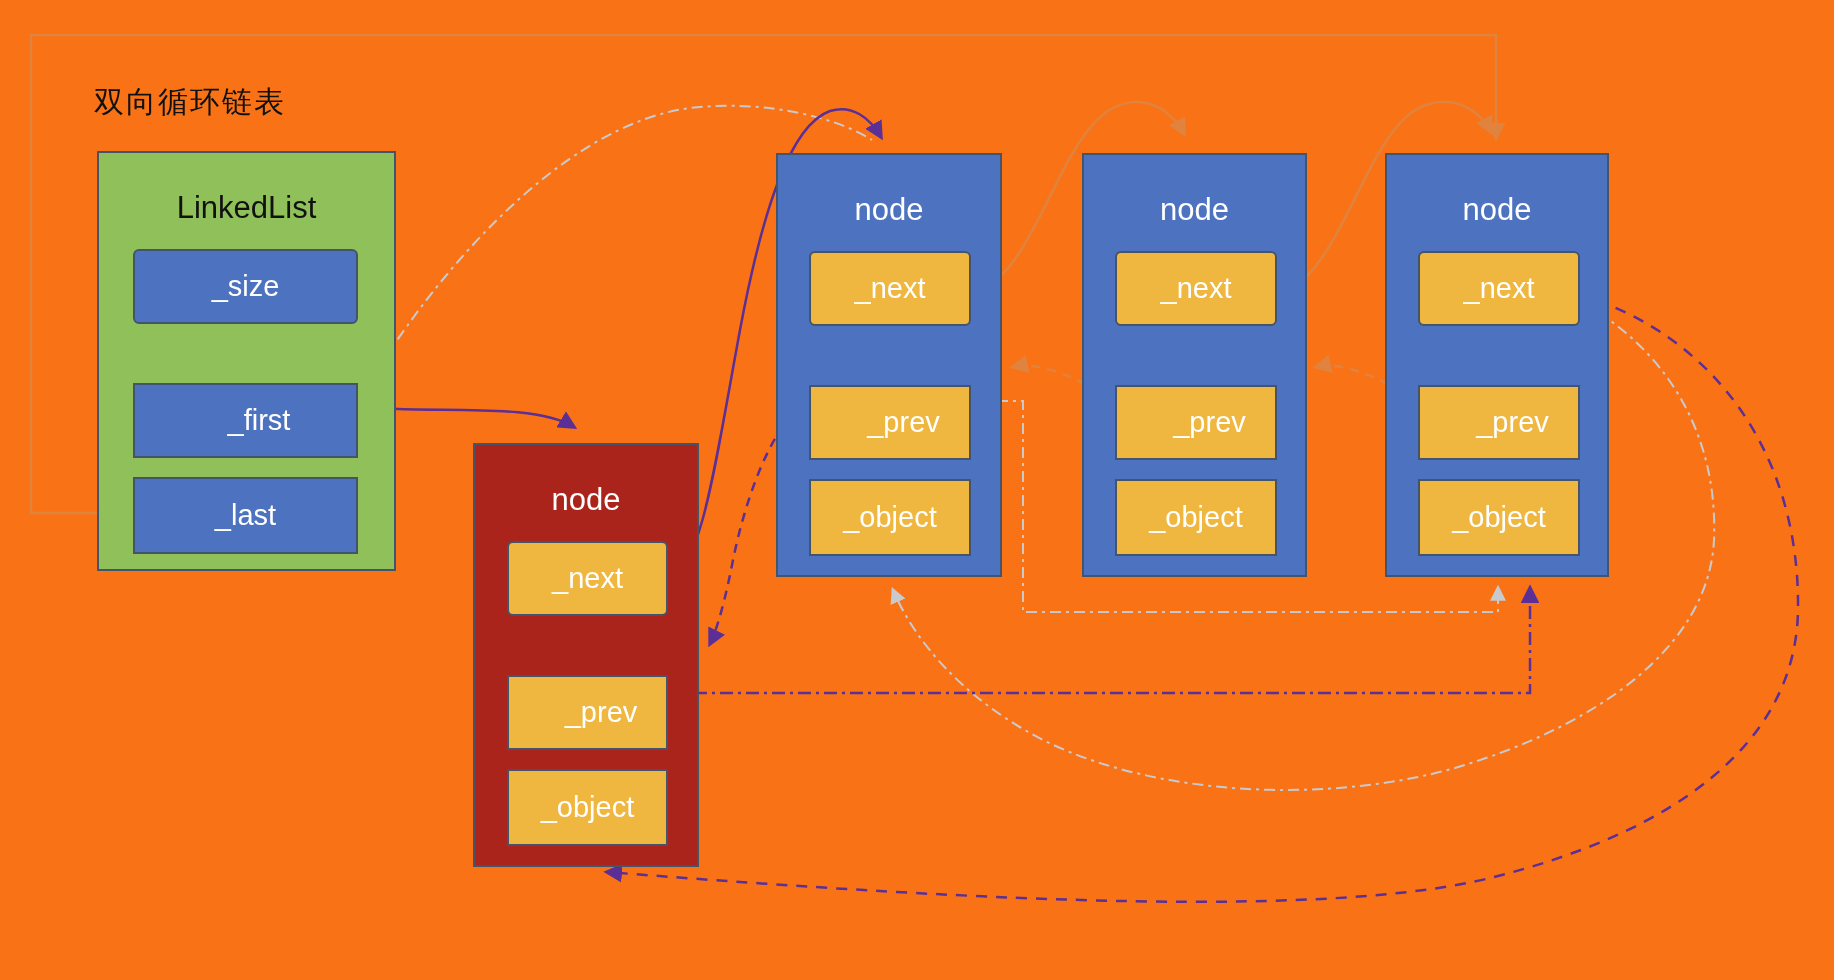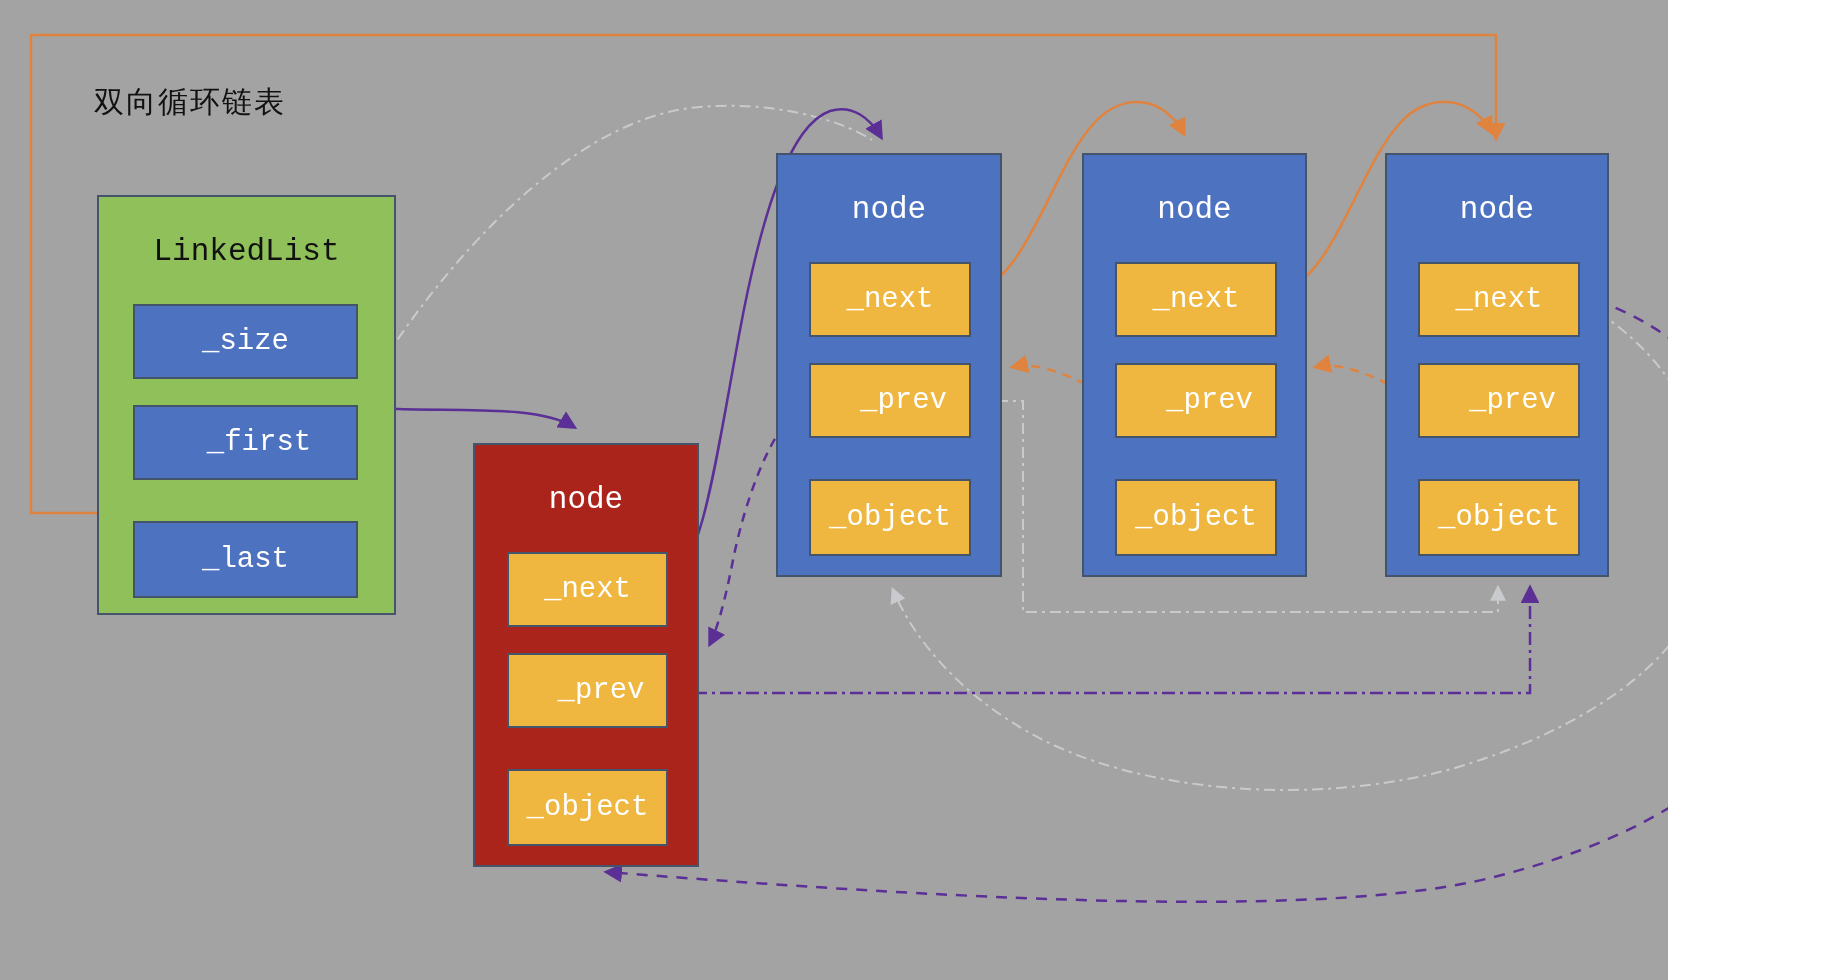--- a/index.html
+++ b/index.html
@@ -2,22 +2,22 @@
 <html style="--orange: #e0833f; --purple: #5b2f96; --gray: #c9cace; --green-fill: #8fc05a; --blue-fill: #4d72c0; --yellow-fill: #efb73f; --red-fill: #ab241c; --box-border: #44546a;"><head>
 <meta charset="utf-8">
 <style>
   :root{
     --orange:#e0833f; --purple:#5b2f96; --gray:#c9cace;
     --green-fill:#8fc05a; --blue-fill:#4d72c0; --yellow-fill:#efb73f;
     --red-fill:#ab241c; --box-border:#44546a; --text-dark:#111111; --text-light:#ffffff;
   }
   html,body{margin:0;padding:0;background:#ffffff;}
   #canvas{
-    position:relative; width:1668px; height:980px; background:#a3a3a3; overflow:hidden;
-    font-family:Liberation Mono, monospace;
+    position:relative; width:1834px; height:980px; background:#f97316; overflow:hidden;
+    font-family:Liberation Sans, sans-serif;
   }
   #arrow-layer{position:absolute;left:0;top:0;width:1834px;height:980px;}
   .diagram-title{
     position:absolute; left:94px; top:82px; font-size:30px; color:var(--text-dark);
     letter-spacing:2px;
   }
   .entity{position:absolute; border:2px solid var(--box-border); box-sizing:border-box;}
   .entity.green{background:var(--green-fill);}
   .entity.blue{background:var(--blue-fill);}
   .entity.red{background:var(--red-fill);}
@@ -28,22 +28,22 @@
   .entity-title.dark{color:var(--text-dark);}
   .entity-title.light{color:var(--text-light);}
   .field{
     position:absolute; border:2px solid var(--box-border); box-sizing:border-box;
     display:flex; align-items:center; justify-content:center;
     font-size:29px; color:var(--text-light);
   }
   .field.blue{background:var(--blue-fill);}
   .field.yellow{background:var(--yellow-fill);}
   
-  .slot-0{top:107px;height:75px;}
-  .slot-1{top:208px;height:75px;padding-left:27px;}
+  .slot-0{top:96px;height:75px;border-radius:6px;}
+  .slot-1{top:230px;height:75px;padding-left:27px;}
   .slot-2{top:324px;height:77px;}
   
   .st-orange{stroke:var(--orange);}
   .st-purple{stroke:var(--purple);}
   .st-gray{stroke:var(--gray);}
   .mk-orange{fill:var(--orange);}
   .mk-purple{fill:var(--purple);}
   .mk-gray{fill:var(--gray);}
   path.edge{fill:none;}
 </style>
@@ -77,21 +77,21 @@
 
     <path class="edge st-purple" d="M358,407 C440,414 532,402 574,427" stroke-width="2.5" marker-end="url(#arr-purple)"></path>
     <path class="edge st-purple" d="M667,586 C703,562 714,470 740,330 C762,212 790,125 830,111 C852,104 870,118 881,137" stroke-width="2.5" marker-end="url(#arr-purple)"></path>
     <path class="edge st-purple" d="M806,403 C772,423 745,500 733,560 C726,597 717,630 710,644" stroke-width="2.5" stroke-dasharray="9,7" marker-end="url(#arr-purple)"></path>
     <path class="edge st-purple" d="M668,693 L1530,693 L1530,588" stroke-width="2.5" stroke-dasharray="13,5,3,5" marker-end="url(#arr-purple)"></path>
     <path class="edge st-purple" d="M1578,294 C1715,335 1800,455 1798,610 C1796,745 1672,833 1490,878 C1330,917 1000,903 607,872" stroke-width="2.5" stroke-dasharray="11,9" marker-end="url(#arr-purple)"></path>
   </svg>
 
   <div class="diagram-title">双向循环链表</div>
 
-  <div class="entity green" style="left:97px;top:151px;width:299px;height:420px;margin-top:44px;">
+  <div class="entity green" style="left:97px;top:151px;width:299px;height:420px;">
     <div class="entity-title dark">LinkedList</div>
     <div class="field blue slot-0" style="left:34px;width:225px;">_size</div>
     <div class="field blue slot-1" style="left:34px;width:225px;">_first</div>
     <div class="field blue slot-2" style="left:34px;width:225px;text-align:center;">_last</div>
   </div>
 
   <div class="entity red" style="left:473px;top:443px;width:226px;height:424px;">
     <div class="entity-title light">node</div>
     <div class="field yellow slot-0" style="left:32px;width:161px;">_next</div>
     <div class="field yellow slot-1" style="left:32px;width:161px;">_prev</div>

